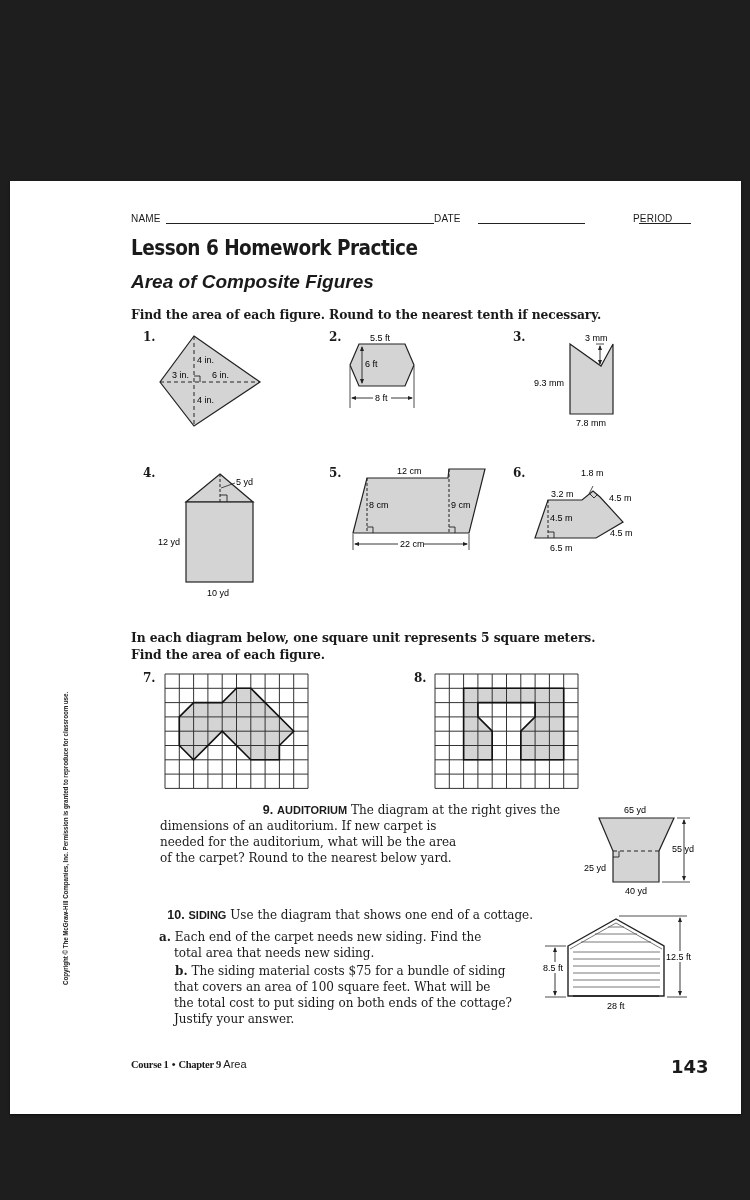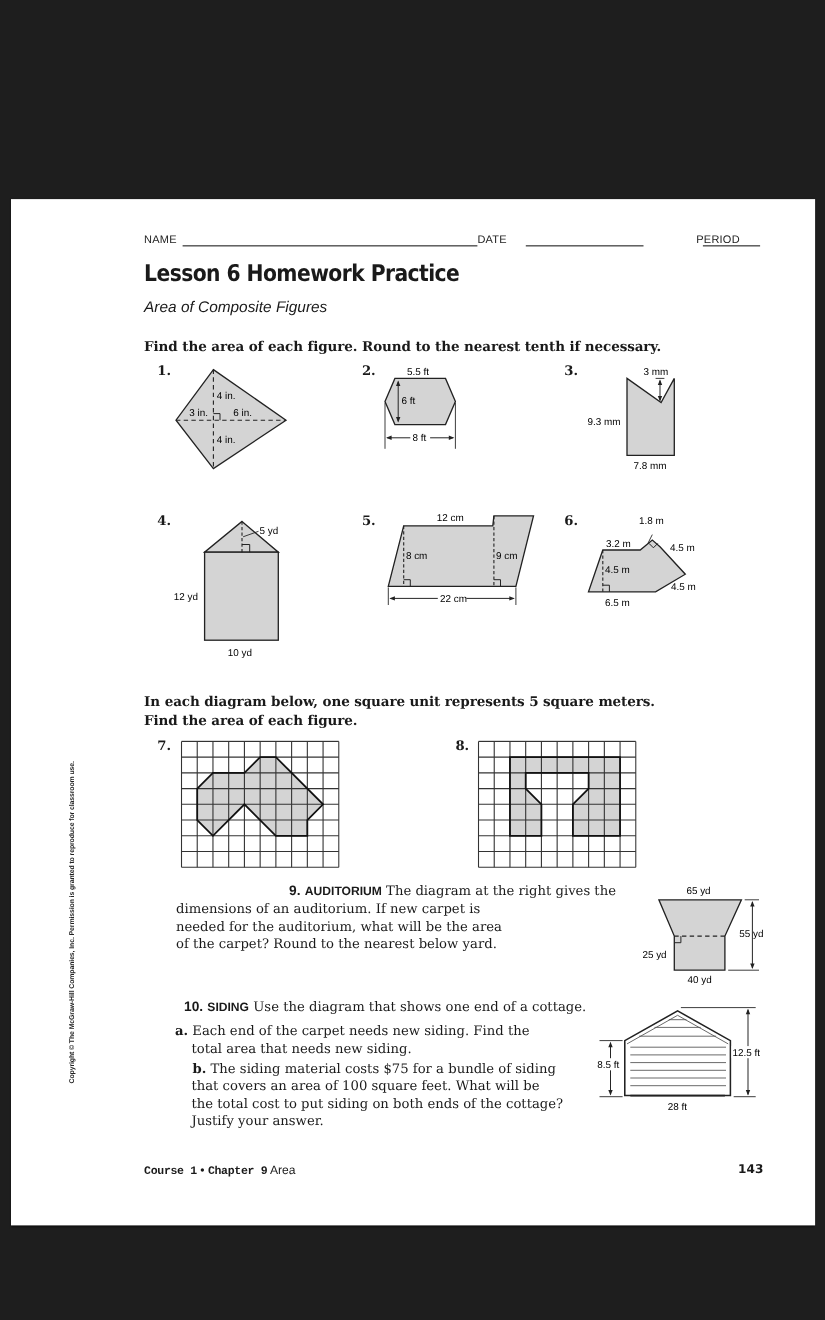--- a/index.html
+++ b/index.html
@@ -8,30 +8,30 @@
     font-family: "Liberation Sans", sans-serif; color: #1a1a1a;
   }
   .page {
     position: absolute; left: 10px; top: 181px; width: 731px; height: 933px;
     background: #ffffff; box-shadow: 0 1px 2px rgba(0,0,0,.6);
   }
   .abs { position: absolute; }
   .hdr-label { font-size: 10px; letter-spacing: .2px; }
   .blank { position: absolute; border-bottom: 1px solid #222; height: 0; }
   .title { font-family: "DejaVu Sans", sans-serif; font-weight: bold; font-size: 21px; letter-spacing: -0.6px; transform: scaleX(0.88); transform-origin: left; white-space: nowrap; }
-  .subtitle { font-style: italic; font-weight: normal; font-size: 14px; white-space: nowrap; }
+  .subtitle { font-style: italic; font-weight: bold; font-size: 19px; white-space: nowrap; }
   .instr { font-family: "DejaVu Serif", serif; font-weight: bold; font-size: 12.3px; white-space: nowrap; letter-spacing: -0.1px; }
   .pnum { font-family: "DejaVu Serif", serif; font-weight: bold; font-size: 12px; }
   .qtext { font-family: "DejaVu Serif", serif; font-size: 12px; line-height: 15.5px; color: #1a1a1a; text-align: right; }
   .qnum { font-family: "Liberation Sans", sans-serif; font-weight: bold; font-size: 12.5px; }
   .qtag { font-family: "Liberation Sans", sans-serif; font-weight: bold; font-size: 11px; }
   .sub-letter { font-weight: bold; }
   .footer-left { font-size: 11px; white-space: nowrap; }
-  .footer-left b { font-family: Liberation Mono, monospace; font-size: 10.5px; letter-spacing: -0.3px; }
-  .pagenum { font-family: "DejaVu Sans", sans-serif; font-weight: bold; font-size: 11px; }
+  .footer-left b { font-family: Liberation Serif, serif; font-size: 10.5px; letter-spacing: -0.3px; }
+  .pagenum { font-family: "DejaVu Sans", sans-serif; font-weight: bold; font-size: 18px; }
   .copyright {
     position: absolute; left: 62px; top: 985px; width: 330px;
     transform: rotate(-90deg); transform-origin: left top;
     font-size: 6.3px; font-weight: bold; color: #222; white-space: nowrap; letter-spacing: -0.1px;
   }
   svg text { font-family: "Liberation Sans", sans-serif; }
 </style>
 </head>
 <body>
 

